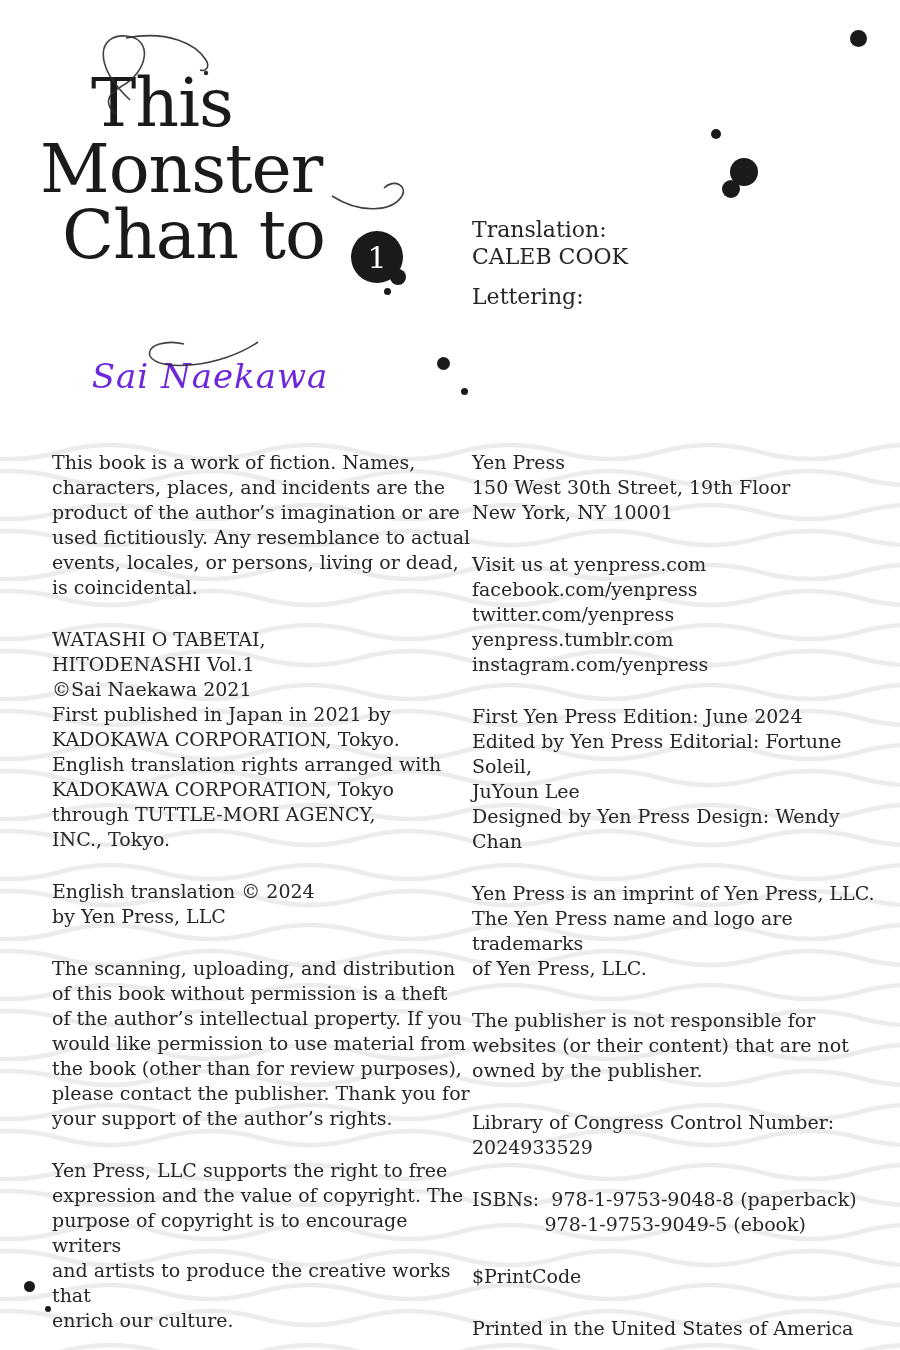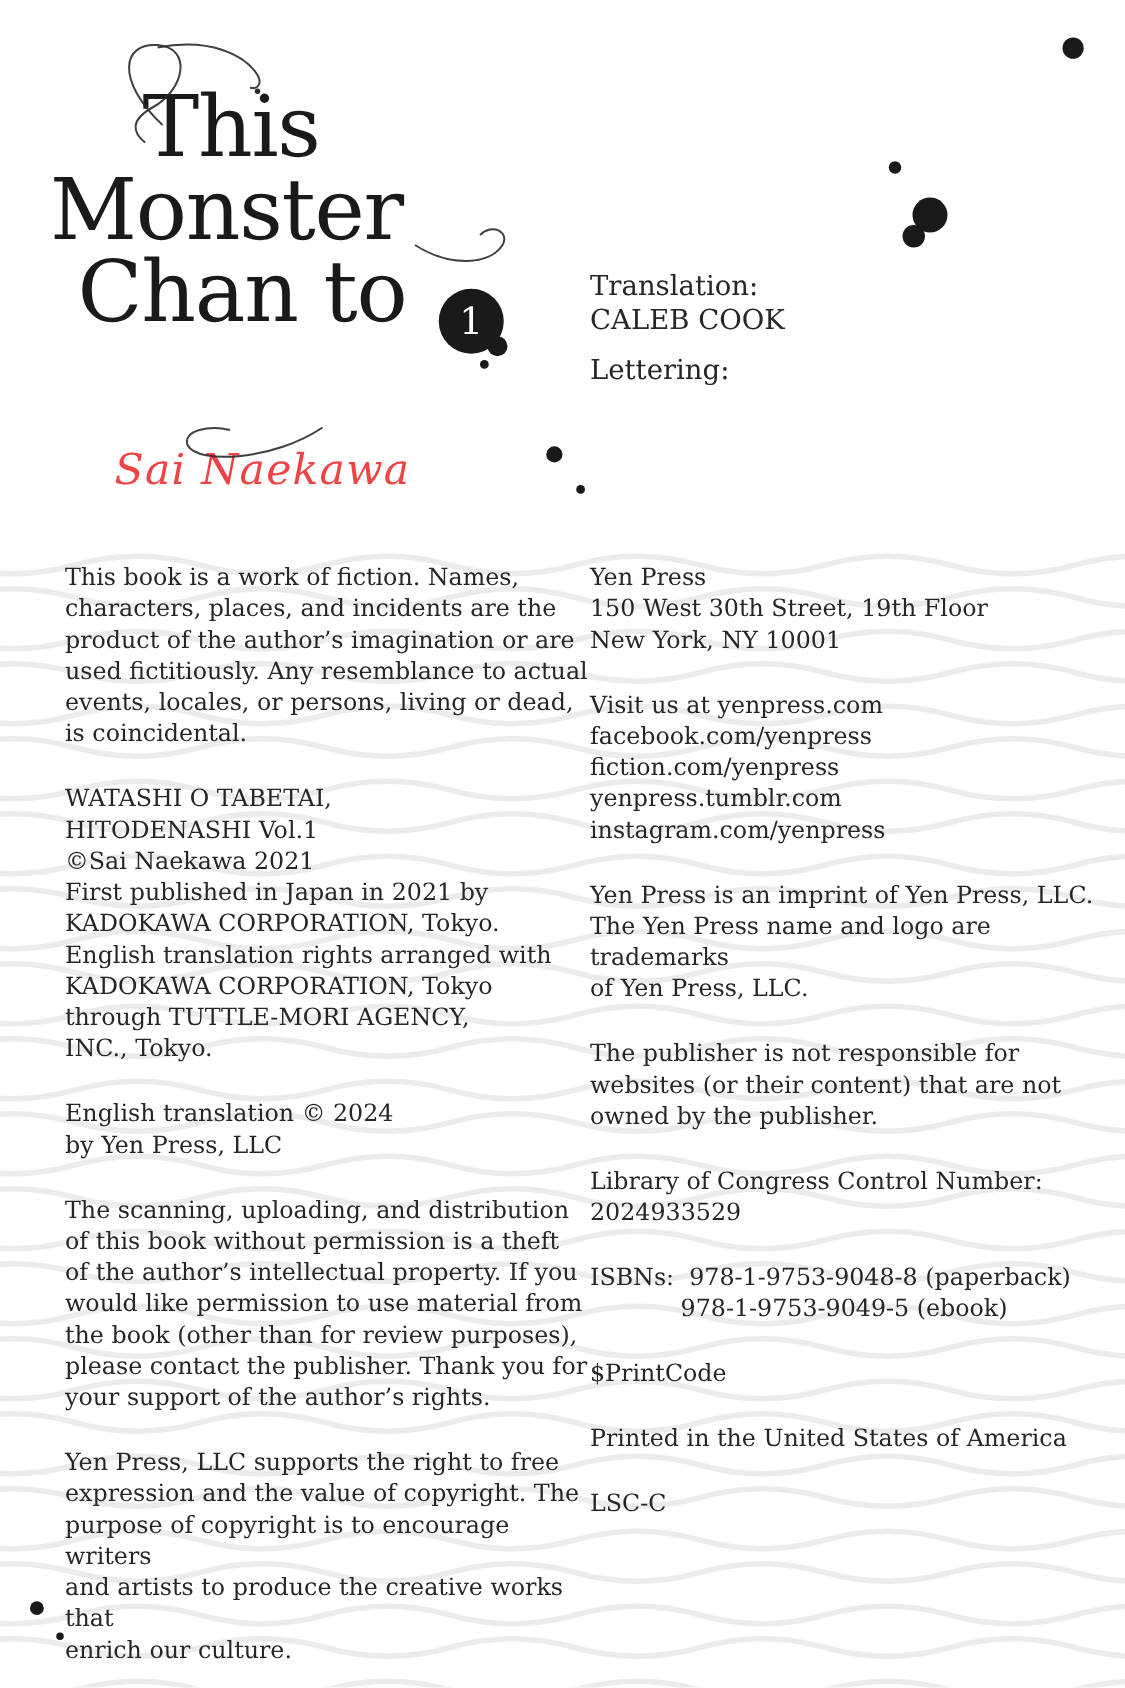--- a/index.html
+++ b/index.html
@@ -27,21 +27,21 @@
   
   .title-block {
     position: absolute; left: 40px; top: 70px; width: 440px;
     z-index: 2;
     color: var(--title-ink);
   }
   .t-line {
     font-size: 68px; line-height: 66px; letter-spacing: -1px;
     white-space: nowrap;
   }
-  .t1 { margin-left: 74px; }
+  .t1 { margin-left: 51px; }
   .t2 { margin-left: 0; }
   .t3 { margin-left: 22px; }
   .t4 { margin-left: 45px; }
 
   .swashes {
     position: absolute; left: 0; top: 0; width: 480px; height: 420px;
     z-index: 3; pointer-events: none;
   }
   .swashes path { fill: none; stroke: #2b2b2b; stroke-width: 1.6px; opacity: 0.9; }
   .swashes circle { fill: #2b2b2b; }
@@ -60,21 +60,21 @@
   .badge-tail {
     position: absolute; right: -3px; bottom: -2px;
     width: 16px; height: 16px; border-radius: 50%;
     background: var(--blot);
   }
 
   .author {
     position: absolute; left: 40px; top: 356px; width: 340px;
     text-align: center;
     font-style: italic; font-size: 34px; letter-spacing: 1px;
-    color: #ef4444; z-index: 2;
+    color: #6d28d9; z-index: 2;
   }
 
   
   .credits {
     position: absolute; left: 472px; top: 216px; width: 400px;
     font-size: 22px; line-height: 27px; z-index: 2;
   }
   .credits .cred-group { margin: 0 0 13px 0; }
 
   
@@ -196,23 +196,27 @@
 and artists to produce the creative works that
 enrich our culture.</p>
 </div>
 
 <div class="col col-right">
   <p class="para">Yen Press
 150 West 30th Street, 19th Floor
 New York, NY 10001</p>
   <p class="para">Visit us at yenpress.com
 facebook.com/yenpress
-fiction.com/yenpress
+twitter.com/yenpress
 yenpress.tumblr.com
 instagram.com/yenpress</p>
+  <p class="para">First Yen Press Edition: June 2024
+Edited by Yen Press Editorial: Fortune Soleil,
+JuYoun Lee
+Designed by Yen Press Design: Wendy Chan</p>
   <p class="para">Yen Press is an imprint of Yen Press, LLC.
 The Yen Press name and logo are trademarks
 of Yen Press, LLC.</p>
   <p class="para">The publisher is not responsible for
 websites (or their content) that are not
 owned by the publisher.</p>
   <p class="para">Library of Congress Control Number:
 2024933529</p>
   <p class="para">ISBNs:&nbsp;&nbsp;978-1-9753-9048-8 (paperback)
 &nbsp;&nbsp;&nbsp;&nbsp;&nbsp;&nbsp;&nbsp;&nbsp;&nbsp;&nbsp;&nbsp;&nbsp;978-1-9753-9049-5 (ebook)</p>

